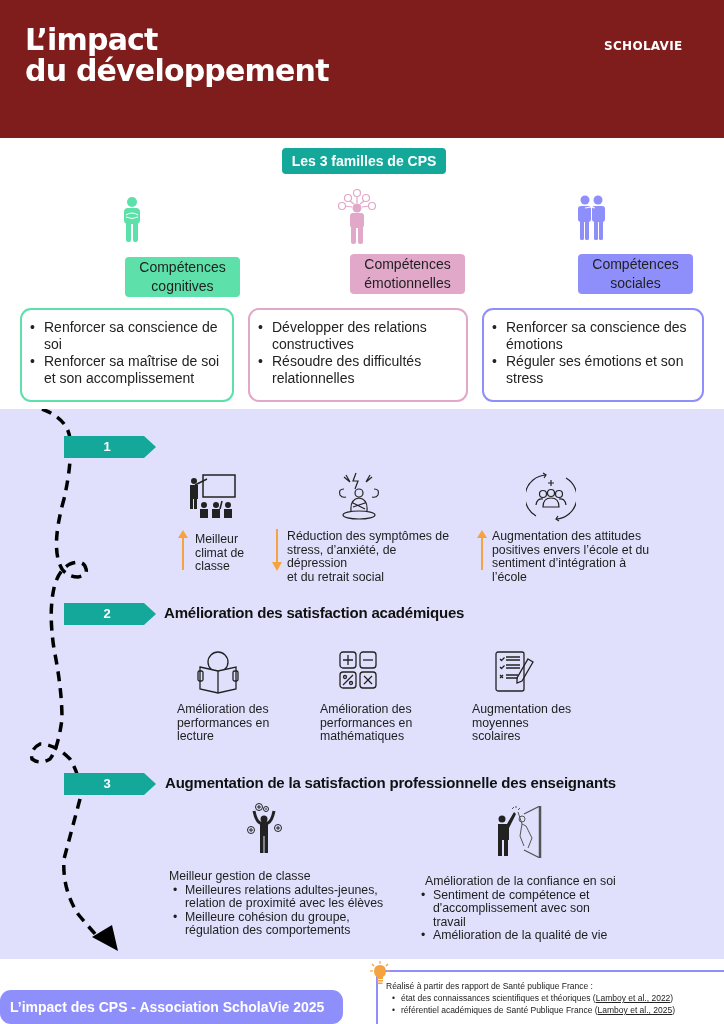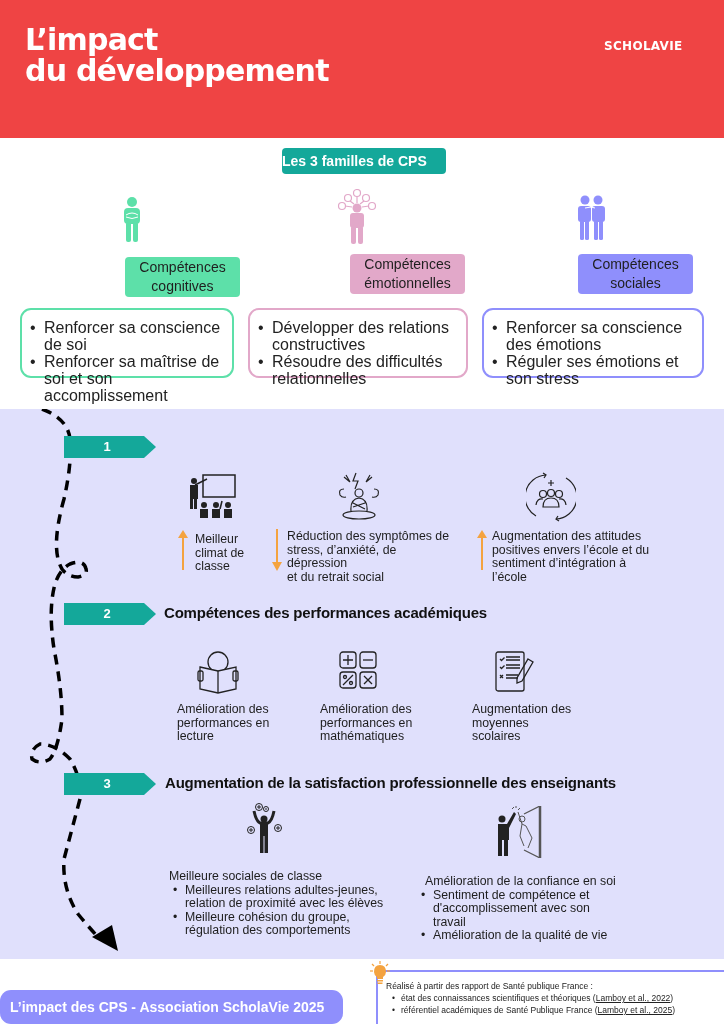--- a/index.html
+++ b/index.html
@@ -1,29 +1,29 @@
 <!DOCTYPE html>
 <html><head>
 <meta charset="utf-8">
 <style>
   * { box-sizing: border-box; margin: 0; padding: 0; }
   html, body { width: 724px; height: 1024px; overflow: hidden; background: #ffffff; }
   body { position: relative; font-family: "Liberation Sans", "DejaVu Sans", sans-serif; color: #1b1b1b; }
 
   
-  .header { position: absolute; left: 0; top: 0; width: 724px; height: 138px; background: #ef4444; }
+  .header { position: absolute; left: 0; top: 0; width: 724px; height: 138px; background: #7f1d1d; }
   .title { position: absolute; left: 25px; top: 24px; color: #fff; font-family: "DejaVu Sans", sans-serif; font-weight: bold; font-size: 30px; line-height: 31px; letter-spacing: -0.8px; }
   .title div { white-space: nowrap; }
   .brand { position: absolute; left: 604px; top: 39px; color: #fff; font-family: "DejaVu Sans", sans-serif; font-weight: bold; font-size: 12px; letter-spacing: 0.3px; }
 
   
-  .fam-badge { position: absolute; left: 282px; top: 148px; width: 164px; height: 26px; background: #14a89a; border-radius: 4px; color: #fff; font-weight: bold; font-size: 14px; line-height: 26px; font-family: "Liberation Sans", sans-serif; }
+  .fam-badge { position: absolute; left: 282px; top: 148px; width: 164px; height: 26px; background: #14a89a; border-radius: 4px; color: #fff; font-weight: bold; font-size: 14px; text-align: center; line-height: 26px; font-family: "Liberation Sans", sans-serif; }
   .fam-icon { position: absolute; }
   .fam-label { position: absolute; border-radius: 4px; font-size: 14px; line-height: 19px; text-align: center; display: flex; align-items: center; justify-content: center; color: #1f1f1f; margin-left: 48px; }
-  .fam-box { position: absolute; top: 308px; height: 70px; border-radius: 11px; border: 2.5px solid; background: #fff; padding: 9px 10px 0 8px; font-size: 16px; line-height: 17px; color: #222; }
+  .fam-box { position: absolute; top: 308px; height: 94px; border-radius: 11px; border: 2.5px solid; background: #fff; padding: 9px 10px 0 8px; font-size: 14px; line-height: 17px; color: #222; }
   .fam-box ul { list-style: none; }
   .fam-box li { position: relative; padding-left: 14px; margin-bottom: 0px; }
   .fam-box li::before { content: "•"; position: absolute; left: 0; top: 0; }
 
   
   .impacts { position: absolute; left: 0; top: 409px; width: 724px; height: 550px; background: #e0e0fc; }
   .path-svg { position: absolute; left: 0; top: 0; }
   .step-tag { position: absolute; left: 64px; width: 92px; height: 22px; }
   .step-tag svg { position: absolute; left: 0; top: 0; }
   .step-num { position: absolute; left: 0; top: 0; width: 86px; text-align: center; color: #fff; font-weight: bold; font-size: 13px; line-height: 22px; }
@@ -224,21 +224,21 @@
     <div>sentiment d’intégration à</div>
     <div>l’école</div>
   </div>
 
   <div class="step-tag" style="top:194px">
     <svg width="92" height="22" viewBox="0 0 92 22">
         <polygon points="0,0 80,0 92,11 80,22 0,22" fill="#14a89a"></polygon>
       </svg>
     <div class="step-num">2</div>
   </div>
-  <div class="step-title" style="top:195px">Compétences des performances académiques</div>
+  <div class="step-title" style="top:195px">Amélioration des satisfaction académiques</div>
 
   <svg class="icon" style="left:196px;top:240px" width="44" height="46" viewBox="0 0 44 46">
     <g stroke="#222" stroke-width="1.3" fill="none">
       <circle cx="22" cy="13" r="10"></circle>
       <path d="M4 18 L22 22 L40 18 L40 40 L22 44 L4 40 Z" fill="#e0e0fc"></path>
       <line x1="22" y1="22" x2="22" y2="44"></line>
       <rect x="2" y="22" width="5" height="10" rx="1.5"></rect>
         <rect x="37" y="22" width="5" height="10" rx="1.5"></rect>
     </g>
   </svg>
@@ -314,21 +314,21 @@
     <g stroke="#555" stroke-width="1" fill="none">
       <path d="M18 3 l2 -2 M22 2 l0 -2 M24 4 l2 -2"></path>
       <circle cx="28" cy="13" r="3"></circle>
         <path d="M24 6 L28 18 L32 20 L38 32 L34 42 M28 18 L26 30 L30 40"></path>
     </g>
     <path d="M30 8 L46 0 V52 L30 44" stroke="#555" stroke-width="1.3" fill="none"></path>
     <line x1="46" y1="0" x2="46" y2="52" stroke="#555" stroke-width="2.5"></line>
   </svg>
 
   <div class="txt" style="left:169px;top:461px">
-    <div>Meilleure sociales de classe</div>
+    <div>Meilleur gestion de classe</div>
     <ul class="blist" style="margin-left:4px">
       <li>
           <div>Meilleures relations adultes-jeunes,</div>
           <div>relation de proximité avec les élèves</div>
         </li>
       <li>
           <div>Meilleure cohésion du groupe,</div>
           <div>régulation des comportements</div>
         </li>
     </ul>

